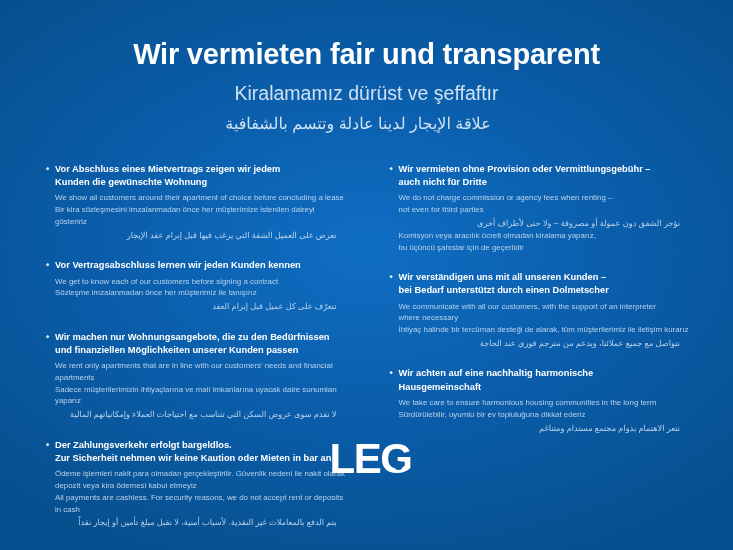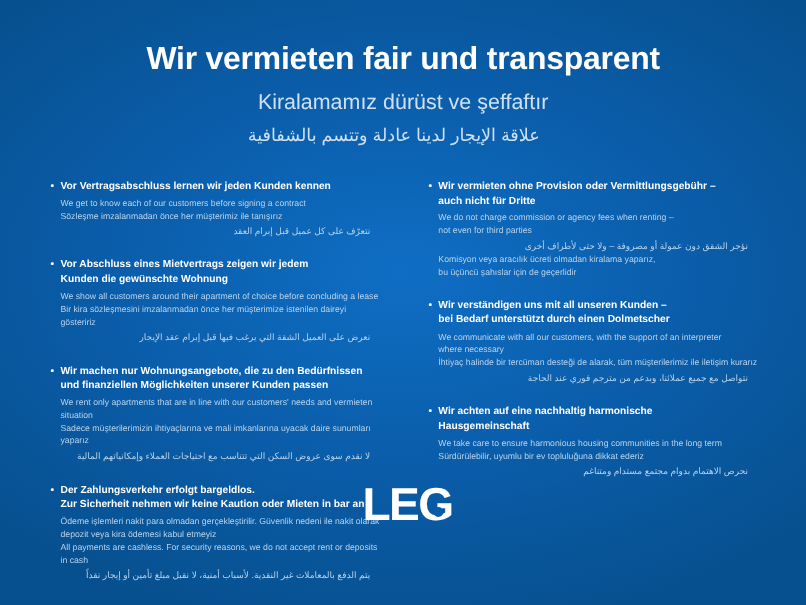--- a/index.html
+++ b/index.html
@@ -143,36 +143,36 @@
     <h1 class="h-de">Wir vermieten fair und transparent</h1>
     <div class="h-tr">Kiralamamız dürüst ve şeffaftır</div>
     <div class="h-ar">علاقة الإيجار لدينا عادلة وتتسم بالشفافية</div>
   </div>
 
   <div class="columns">
 
     <div class="col">
 
       <div class="item">
+        <div class="item-de">Vor Abschluss eines Mietvertrags zeigen wir jedem<br>Kunden die gewünschte Wohnung</div>
+        <p class="sub">We show all customers around their apartment of choice before concluding a lease</p>
+        <p class="sub">Bir kira sözleşmesini imzalanmadan önce her müşterimize istenilen daireyi gösteririz</p>
+        <p class="sub ar">نعرض على العميل الشقة التي يرغب فيها قبل إبرام عقد الإيجار</p>
+      </div>
+
+      <div class="item">
         <div class="item-de">Vor Vertragsabschluss lernen wir jeden Kunden kennen</div>
         <p class="sub">We get to know each of our customers before signing a contract</p>
         <p class="sub">Sözleşme imzalanmadan önce her müşterimiz ile tanışırız</p>
         <p class="sub ar">نتعرّف على كل عميل قبل إبرام العقد</p>
       </div>
 
       <div class="item">
-        <div class="item-de">Vor Abschluss eines Mietvertrags zeigen wir jedem<br>Kunden die gewünschte Wohnung</div>
-        <p class="sub">We show all customers around their apartment of choice before concluding a lease</p>
-        <p class="sub">Bir kira sözleşmesini imzalanmadan önce her müşterimize istenilen daireyi gösteririz</p>
-        <p class="sub ar">نعرض على العميل الشقة التي يرغب فيها قبل إبرام عقد الإيجار</p>
-      </div>
-
-      <div class="item">
         <div class="item-de">Wir machen nur Wohnungsangebote, die zu den Bedürfnissen<br>und finanziellen Möglichkeiten unserer Kunden passen</div>
-        <p class="sub">We rent only apartments that are in line with our customers' needs and vermieten situation</p>
+        <p class="sub">We rent only apartments that are in line with our customers' needs and financial apartments</p>
         <p class="sub">Sadece müşterilerimizin ihtiyaçlarına ve mali imkanlarına uyacak daire sunumları yaparız</p>
         <p class="sub ar">لا نقدم سوى عروض السكن التي تتناسب مع احتياجات العملاء وإمكانياتهم المالية</p>
       </div>
 
       <div class="item">
         <div class="item-de">Der Zahlungsverkehr erfolgt bargeldlos.<br>Zur Sicherheit nehmen wir keine Kaution oder Mieten in bar an</div>
         <p class="sub">Ödeme işlemleri nakit para olmadan gerçekleştirilir. Güvenlik nedeni ile nakit olarak depozit veya kira ödemesi kabul etmeyiz</p>
         <p class="sub">All payments are cashless. For security reasons, we do not accept rent or deposits in cash</p>
         <p class="sub ar">يتم الدفع بالمعاملات غير النقدية. لأسباب أمنية، لا نقبل مبلغ تأمين أو إيجار نقداً</p>
       </div>
@@ -192,21 +192,21 @@
         <div class="item-de">Wir verständigen uns mit all unseren Kunden –<br>bei Bedarf unterstützt durch einen Dolmetscher</div>
         <p class="sub">We communicate with all our customers, with the support of an interpreter<br>where necessary</p>
         <p class="sub">İhtiyaç halinde bir tercüman desteği de alarak, tüm müşterilerimiz ile iletişim kurarız</p>
         <p class="sub ar">نتواصل مع جميع عملائنا، وبدعم من مترجم فوري عند الحاجة</p>
       </div>
 
       <div class="item">
         <div class="item-de">Wir achten auf eine nachhaltig harmonische<br>Hausgemeinschaft</div>
         <p class="sub">We take care to ensure harmonious housing communities in the long term</p>
         <p class="sub">Sürdürülebilir, uyumlu bir ev topluluğuna dikkat ederiz</p>
-        <p class="sub ar">نحرص الاهتمام بدوام مجتمع مستدام ومتناغم</p>
+        <p class="sub ar">نتعر الاهتمام بدوام مجتمع مستدام ومتناغم</p>
       </div>
 
     </div>
 
   </div>
 
   <div class="logo-wrap">
     <div class="logo">
       <span>LEG</span>
       <span class="logo-mark"></span>

